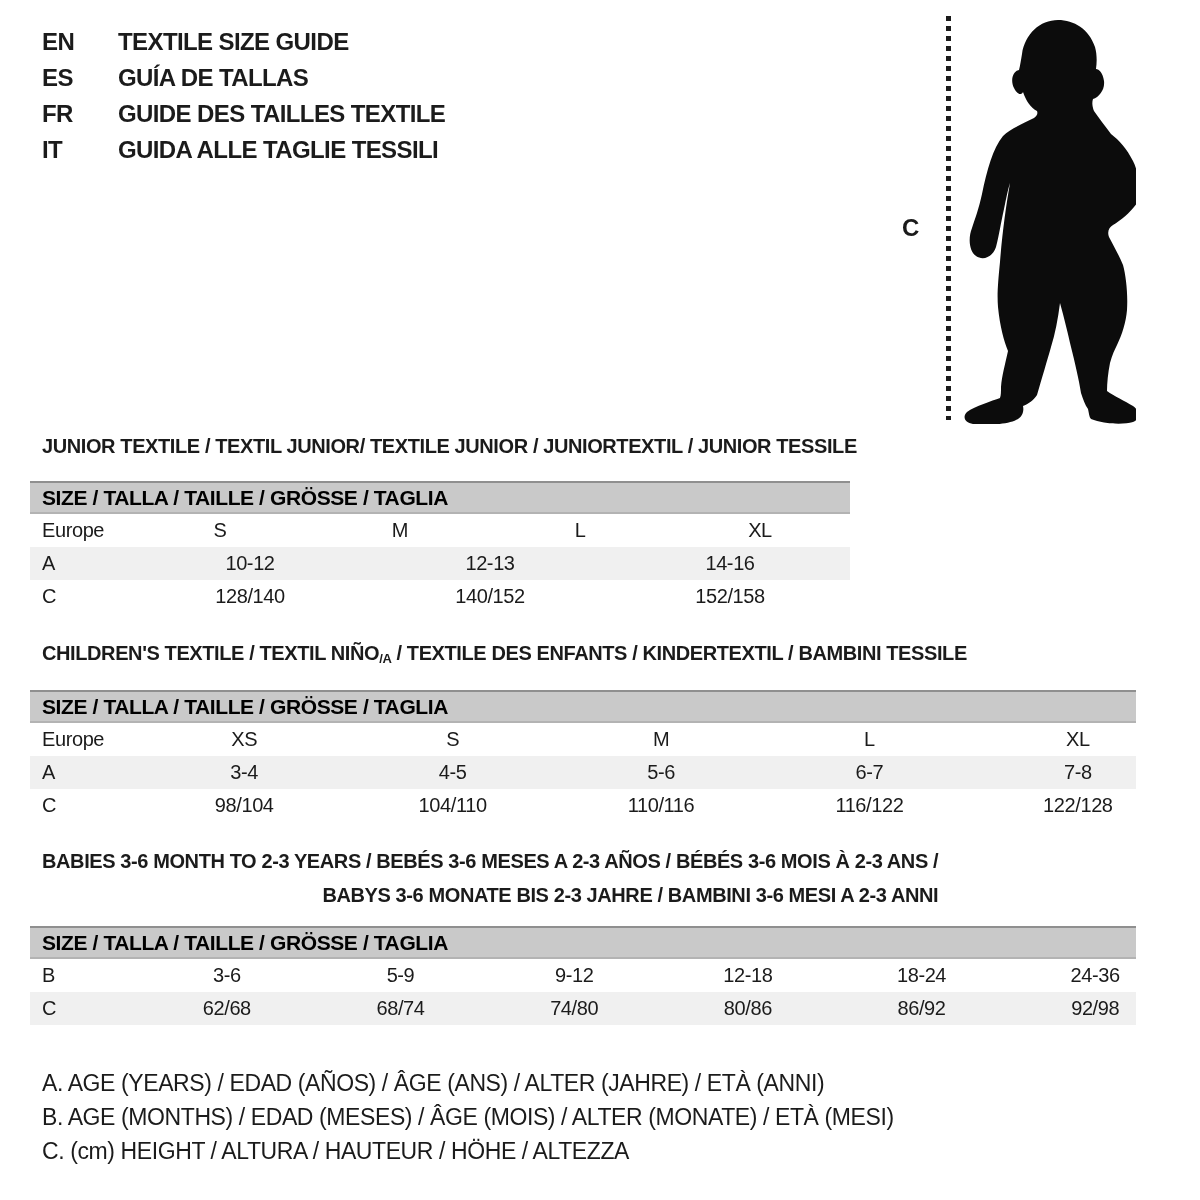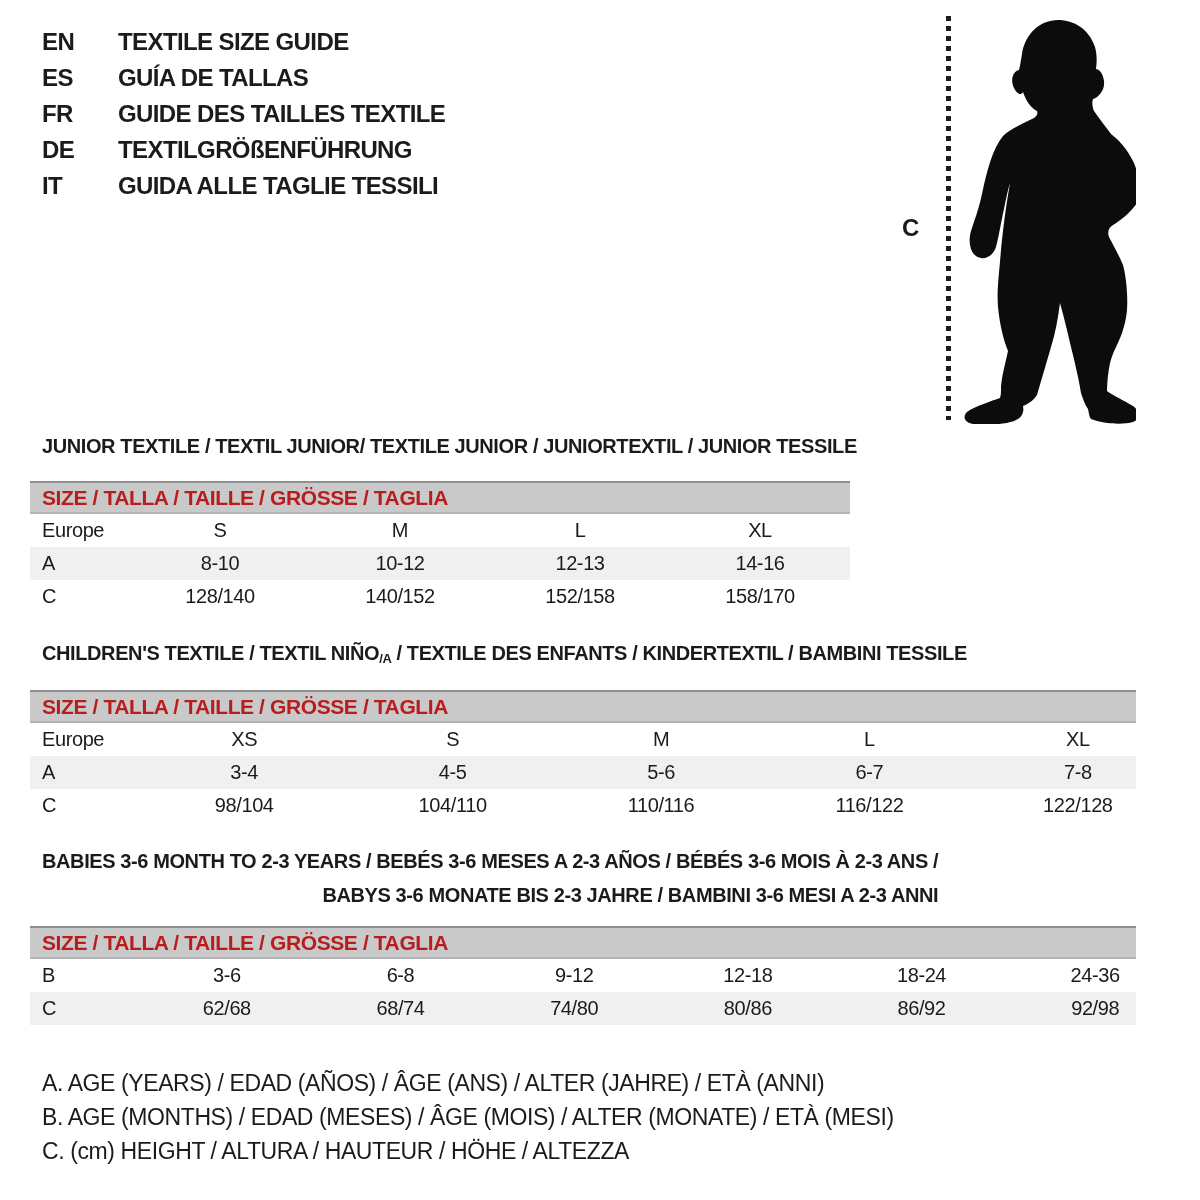--- a/index.html
+++ b/index.html
@@ -34,21 +34,21 @@
 
   
   .size-table { position:absolute; left:30px; }
   .t1 { top:481px; width:820px; }
   .t2 { top:690px; width:1152px; }
   .t3 { top:926px; width:1152px; }
   .size-bar {
     height:29px; line-height:29px; background:#c9c9c9;
     border-top:2px solid #8f8f8f; border-bottom:2px solid #b3b3b3;
     padding-left:12px; font-size:21px; font-weight:700; letter-spacing:-0.4px;
-    color:#b91c1c;
+    color:#000000;
   }
   .trow { display:flex; height:33px; line-height:33px;
           font-size:20px; font-weight:400; letter-spacing:-0.4px; }
   .trow.alt { background:#f0f0f0; }
   .tlabel { padding-left:12px; box-sizing:border-box; text-align:left; }
   .t1 .tlabel { width:100px; }
   .t2 .tlabel, .t3 .tlabel { width:110px; }
   .tcell { flex:1; text-align:center; }
 
   
@@ -66,24 +66,20 @@
       <span class="lang-code">EN</span>
       <span class="lang-label">TEXTILE SIZE GUIDE</span>
     </div>
     <div class="lang-row">
       <span class="lang-code">ES</span>
       <span class="lang-label">GUÍA DE TALLAS</span>
     </div>
     <div class="lang-row">
       <span class="lang-code">FR</span>
       <span class="lang-label">GUIDE DES TAILLES TEXTILE</span>
-    </div>
-    <div class="lang-row">
-      <span class="lang-code">DE</span>
-      <span class="lang-label">TEXTILGRÖßENFÜHRUNG</span>
     </div>
     <div class="lang-row">
       <span class="lang-code">IT</span>
       <span class="lang-label">GUIDA ALLE TAGLIE TESSILI</span>
     </div>
   </div>
 
   <div class="measure-line"></div>
   <div class="measure-label">C</div>
 
@@ -146,31 +142,29 @@
     <div class="size-bar">SIZE / TALLA / TAILLE / GRÖSSE / TAGLIA</div>
     <div class="trow">
       <span class="tlabel">Europe</span>
       <span class="tcell">S</span>
       <span class="tcell">M</span>
       <span class="tcell">L</span>
       <span class="tcell">XL</span>
     </div>
     <div class="trow alt">
       <span class="tlabel">A</span>
-      <span class="tcell">8-10</span>
       <span class="tcell">10-12</span>
       <span class="tcell">12-13</span>
       <span class="tcell">14-16</span>
     </div>
     <div class="trow">
       <span class="tlabel">C</span>
       <span class="tcell">128/140</span>
       <span class="tcell">140/152</span>
       <span class="tcell">152/158</span>
-      <span class="tcell">158/170</span>
     </div>
   </div>
 
   <div class="section-title title-children">
     <span>CHILDREN'S TEXTILE / TEXTIL NIÑO</span><span class="sub">/A</span><span> / TEXTILE DES ENFANTS / KINDERTEXTIL / BAMBINI TESSILE</span>
   </div>
   <div class="size-table t2">
     <div class="size-bar">SIZE / TALLA / TAILLE / GRÖSSE / TAGLIA</div>
     <div class="trow">
       <span class="tlabel">Europe</span>
@@ -200,21 +194,21 @@
 
   <div class="section-title title-babies">
     <div>BABIES 3-6 MONTH TO 2-3 YEARS / BEBÉS 3-6 MESES A 2-3 AÑOS / BÉBÉS 3-6 MOIS À 2-3 ANS /</div>
     <div>BABYS 3-6 MONATE BIS 2-3 JAHRE / BAMBINI 3-6 MESI A 2-3 ANNI</div>
   </div>
   <div class="size-table t3">
     <div class="size-bar">SIZE / TALLA / TAILLE / GRÖSSE / TAGLIA</div>
     <div class="trow">
       <span class="tlabel">B</span>
       <span class="tcell">3-6</span>
-      <span class="tcell">6-8</span>
+      <span class="tcell">5-9</span>
       <span class="tcell">9-12</span>
       <span class="tcell">12-18</span>
       <span class="tcell">18-24</span>
       <span class="tcell">24-36</span>
     </div>
     <div class="trow alt">
       <span class="tlabel">C</span>
       <span class="tcell">62/68</span>
       <span class="tcell">68/74</span>
       <span class="tcell">74/80</span>

